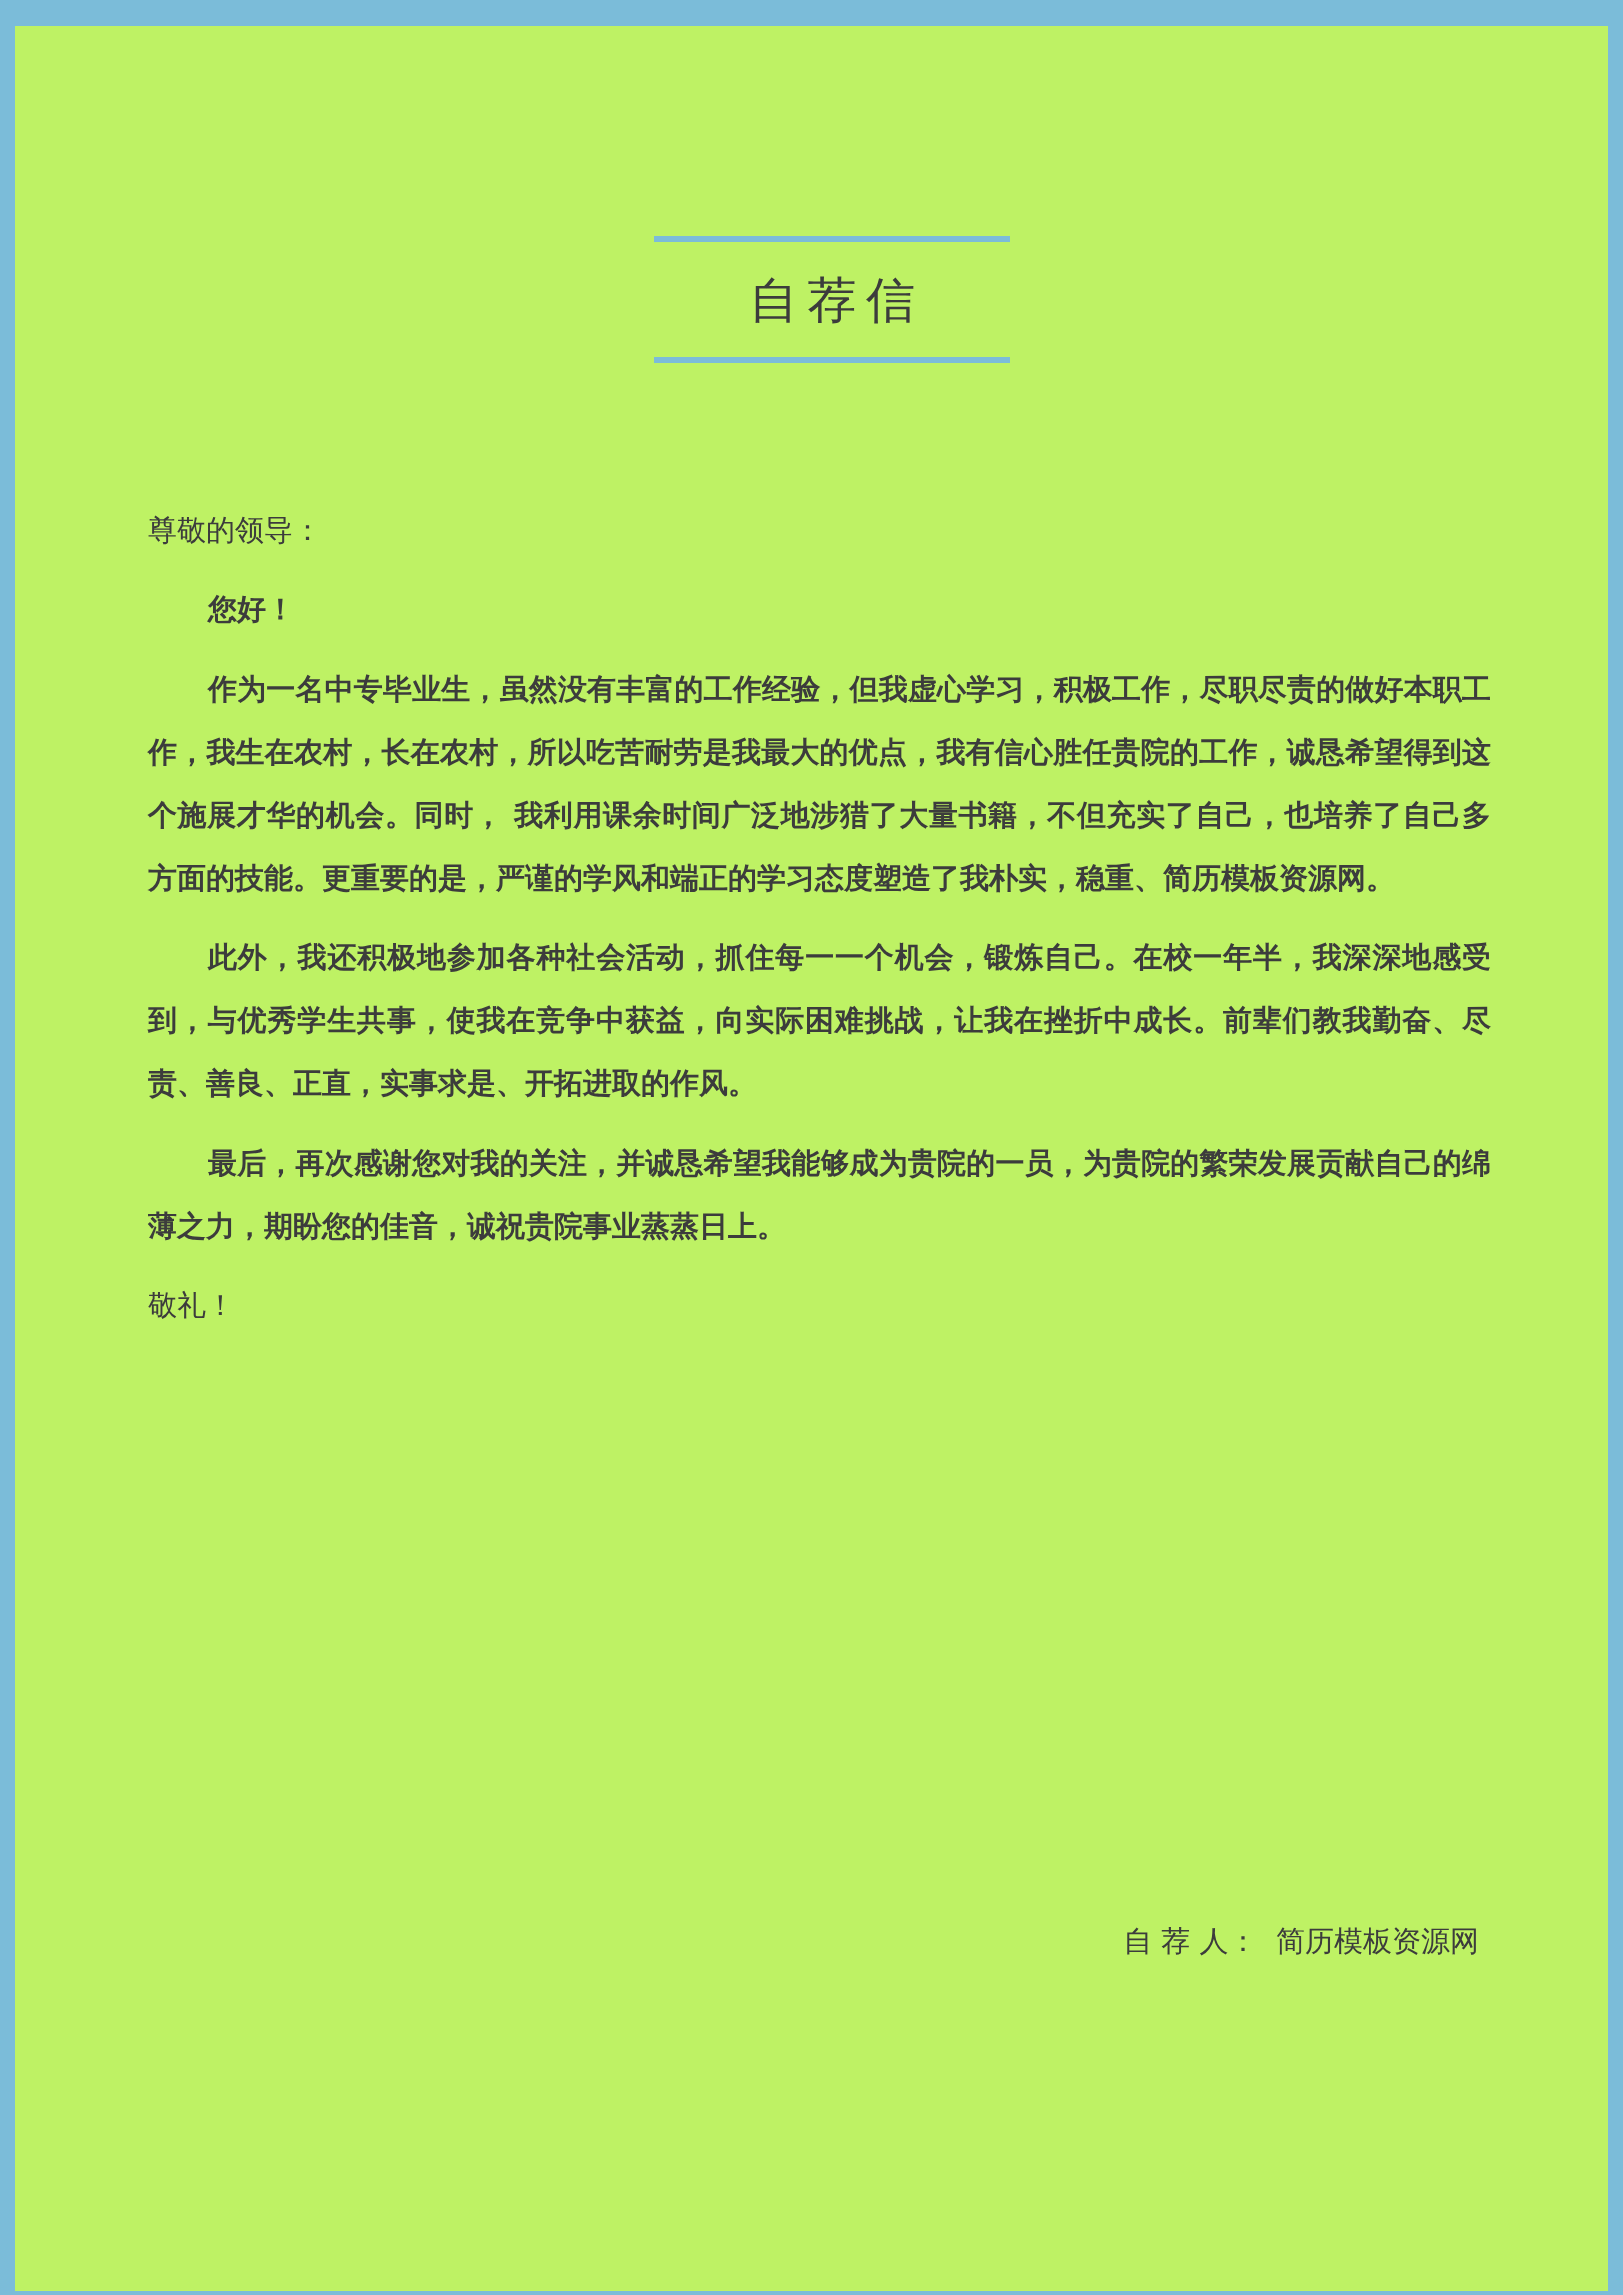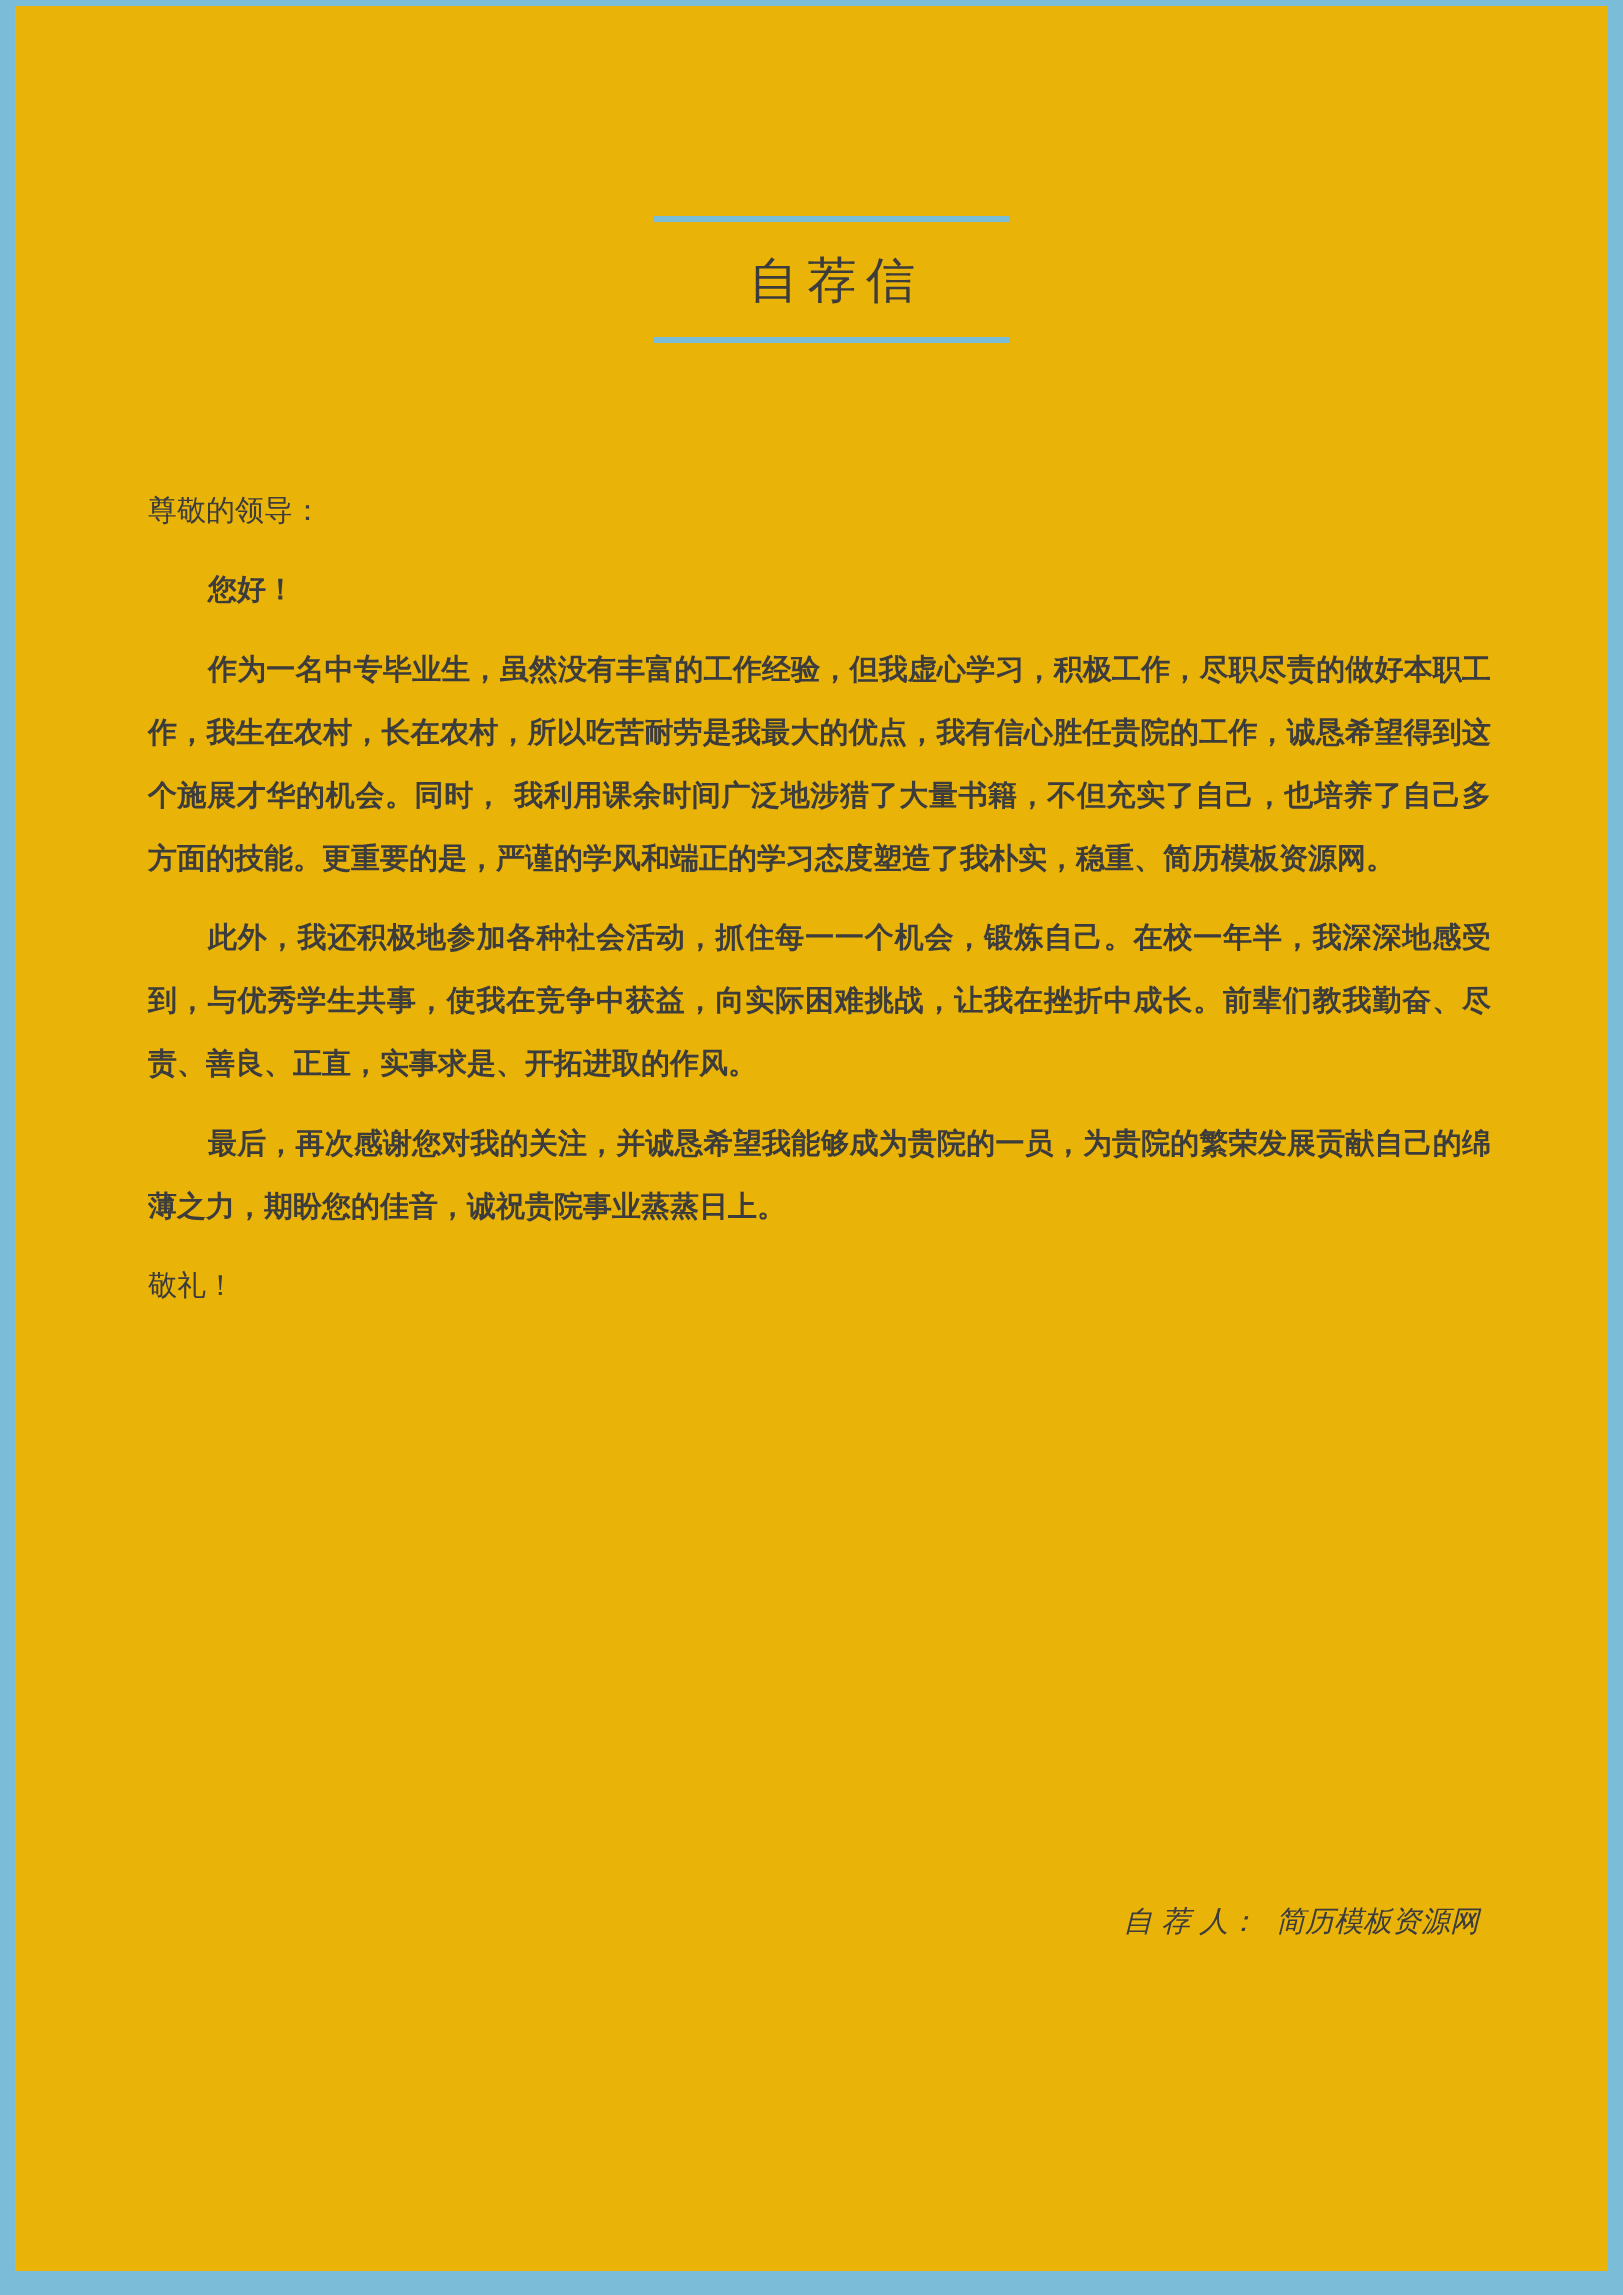--- a/index.html
+++ b/index.html
@@ -8,24 +8,24 @@
       height: 2295px;
       background: #7bbcd9;
       position: relative;
       overflow: hidden;
       font-family: "DejaVu Sans", "Liberation Sans", sans-serif;
       color: #3c3c3c;
     }
     .page {
       position: absolute;
       left: 15px;
-      top: 6px;
+      top: 26px;
       width: 1593px;
       height: 2265px;
-      background: #eab308;
+      background: #bef264;
     }
     .title-block {
       position: absolute;
       left: 639px;
       top: 210px;
       width: 356px;
       height: 130px;
     }
     .title-rule {
       position: absolute;
@@ -66,21 +66,21 @@
     .closing-1 { margin: 0; }
     .closing-2 { margin: 0; }
     .signature {
       position: absolute;
       right: 129px;
       top: 1876px;
       text-align: right;
       font-size: 29px;
       line-height: 79px;
     }
-    .sig-line { white-space: pre; font-style: italic; }
+    .sig-line { white-space: pre; }
   </style>
 </head>
 <body>
 
 <div class="page">
 
   <div class="title-block">
     <div class="title-rule top"></div>
     <div class="title-text">自荐信</div>
     <div class="title-rule bottom"></div>

